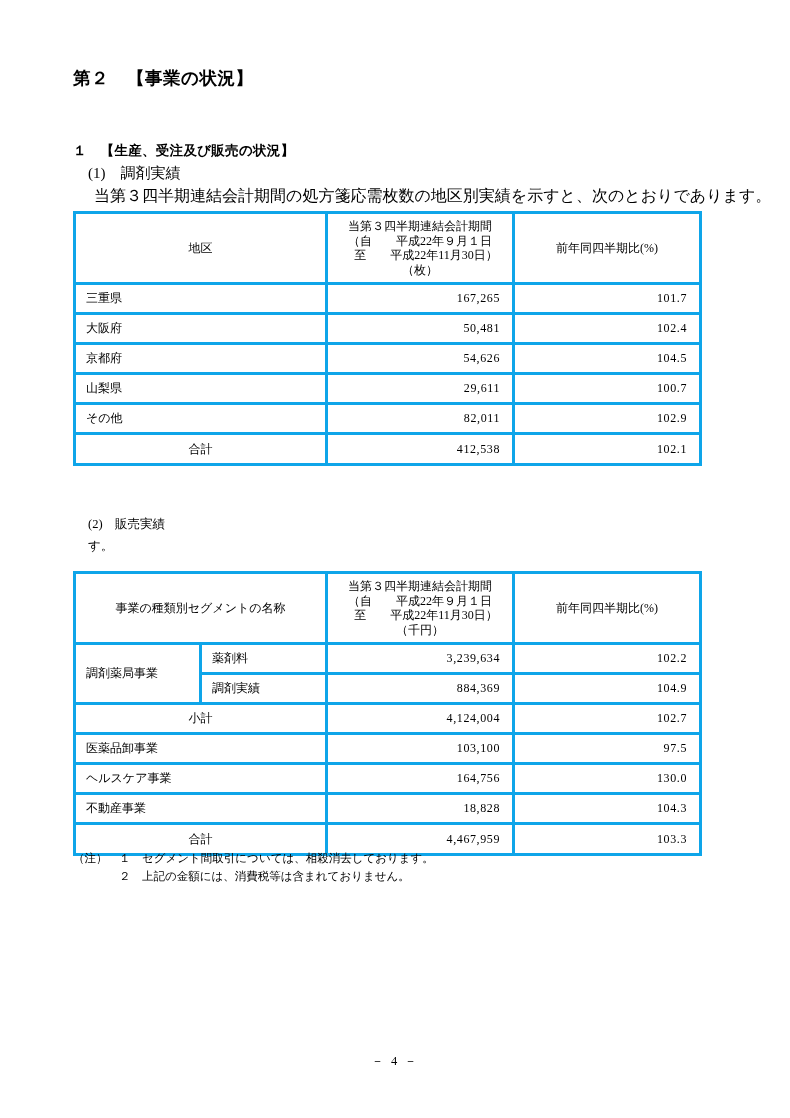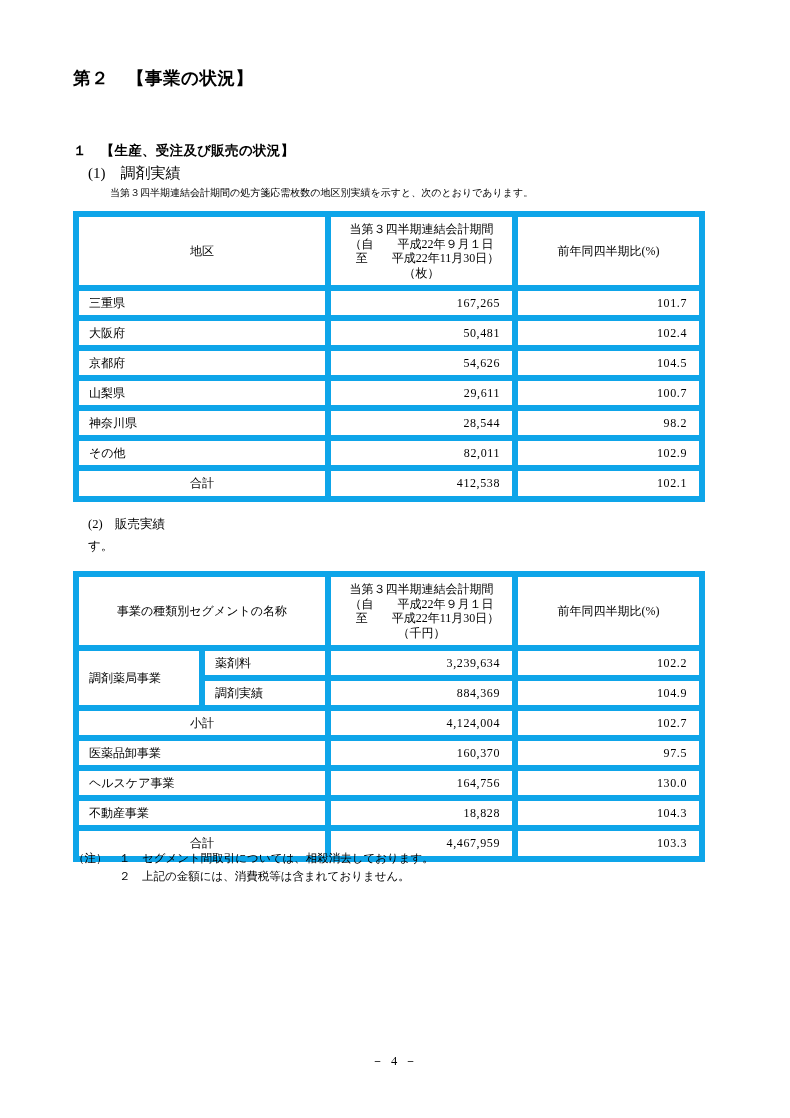--- a/index.html
+++ b/index.html
@@ -37,22 +37,22 @@
     white-space: pre;
   }
   .sub-title-1 {
     position: absolute;
     left: 88px; top: 164px;
     font-size: 15px;
     white-space: pre;
   }
   .para-1 {
     position: absolute;
-    left: 110px; top: 186px;
-    font-size: 10px;
+    left: 94px; top: 186px;
+    font-size: 16px;
     white-space: pre;
   }
   .sub-title-2 {
     position: absolute;
     left: 88px; top: 516px;
     font-size: 12.5px;
     white-space: pre;
   }
   .para-2 {
     position: absolute;
@@ -65,21 +65,21 @@
 
   
   .tbl {
     position: absolute;
     border-collapse: collapse;
     table-layout: fixed;
     font-size: 12px;
     border: 1.6px solid #1a1a1a;
   }
   .tbl td {
-    border: 6px solid #0ea5e9;
+    border: 3px solid #0ea5e9;
     padding: 0;
     vertical-align: middle;
   }
   .tbl .hdr {
     text-align: center;
     line-height: 14.5px;
     padding: 5px 2px;
     white-space: pre;
   }
   .tbl .lbl {
@@ -185,25 +185,20 @@
       </tr>
       <tr class="body-row">
         <td class="lbl">京都府</td>
         <td class="num">54,626</td>
         <td class="num">104.5</td>
       </tr>
       <tr class="body-row">
         <td class="lbl">山梨県</td>
         <td class="num">29,611</td>
         <td class="num">100.7</td>
-      </tr>
-      <tr class="body-row">
-        <td class="lbl">神奈川県</td>
-        <td class="num">28,544</td>
-        <td class="num">98.2</td>
       </tr>
       <tr class="body-row">
         <td class="lbl">その他</td>
         <td class="num">82,011</td>
         <td class="num">102.9</td>
       </tr>
       <tr class="total-row">
         <td class="ctr">合計</td>
         <td class="num">412,538</td>
         <td class="num">102.1</td>
@@ -243,21 +238,21 @@
         <td class="num">884,369</td>
         <td class="num">104.9</td>
       </tr>
       <tr class="sub-total-row">
         <td class="ctr" colspan="2">小計</td>
         <td class="num">4,124,004</td>
         <td class="num">102.7</td>
       </tr>
       <tr class="body-row">
         <td class="lbl" colspan="2">医薬品卸事業</td>
-        <td class="num">160,370</td>
+        <td class="num">103,100</td>
         <td class="num">97.5</td>
       </tr>
       <tr class="body-row">
         <td class="lbl" colspan="2">ヘルスケア事業</td>
         <td class="num">164,756</td>
         <td class="num">130.0</td>
       </tr>
       <tr class="body-row">
         <td class="lbl" colspan="2">不動産事業</td>
         <td class="num">18,828</td>

